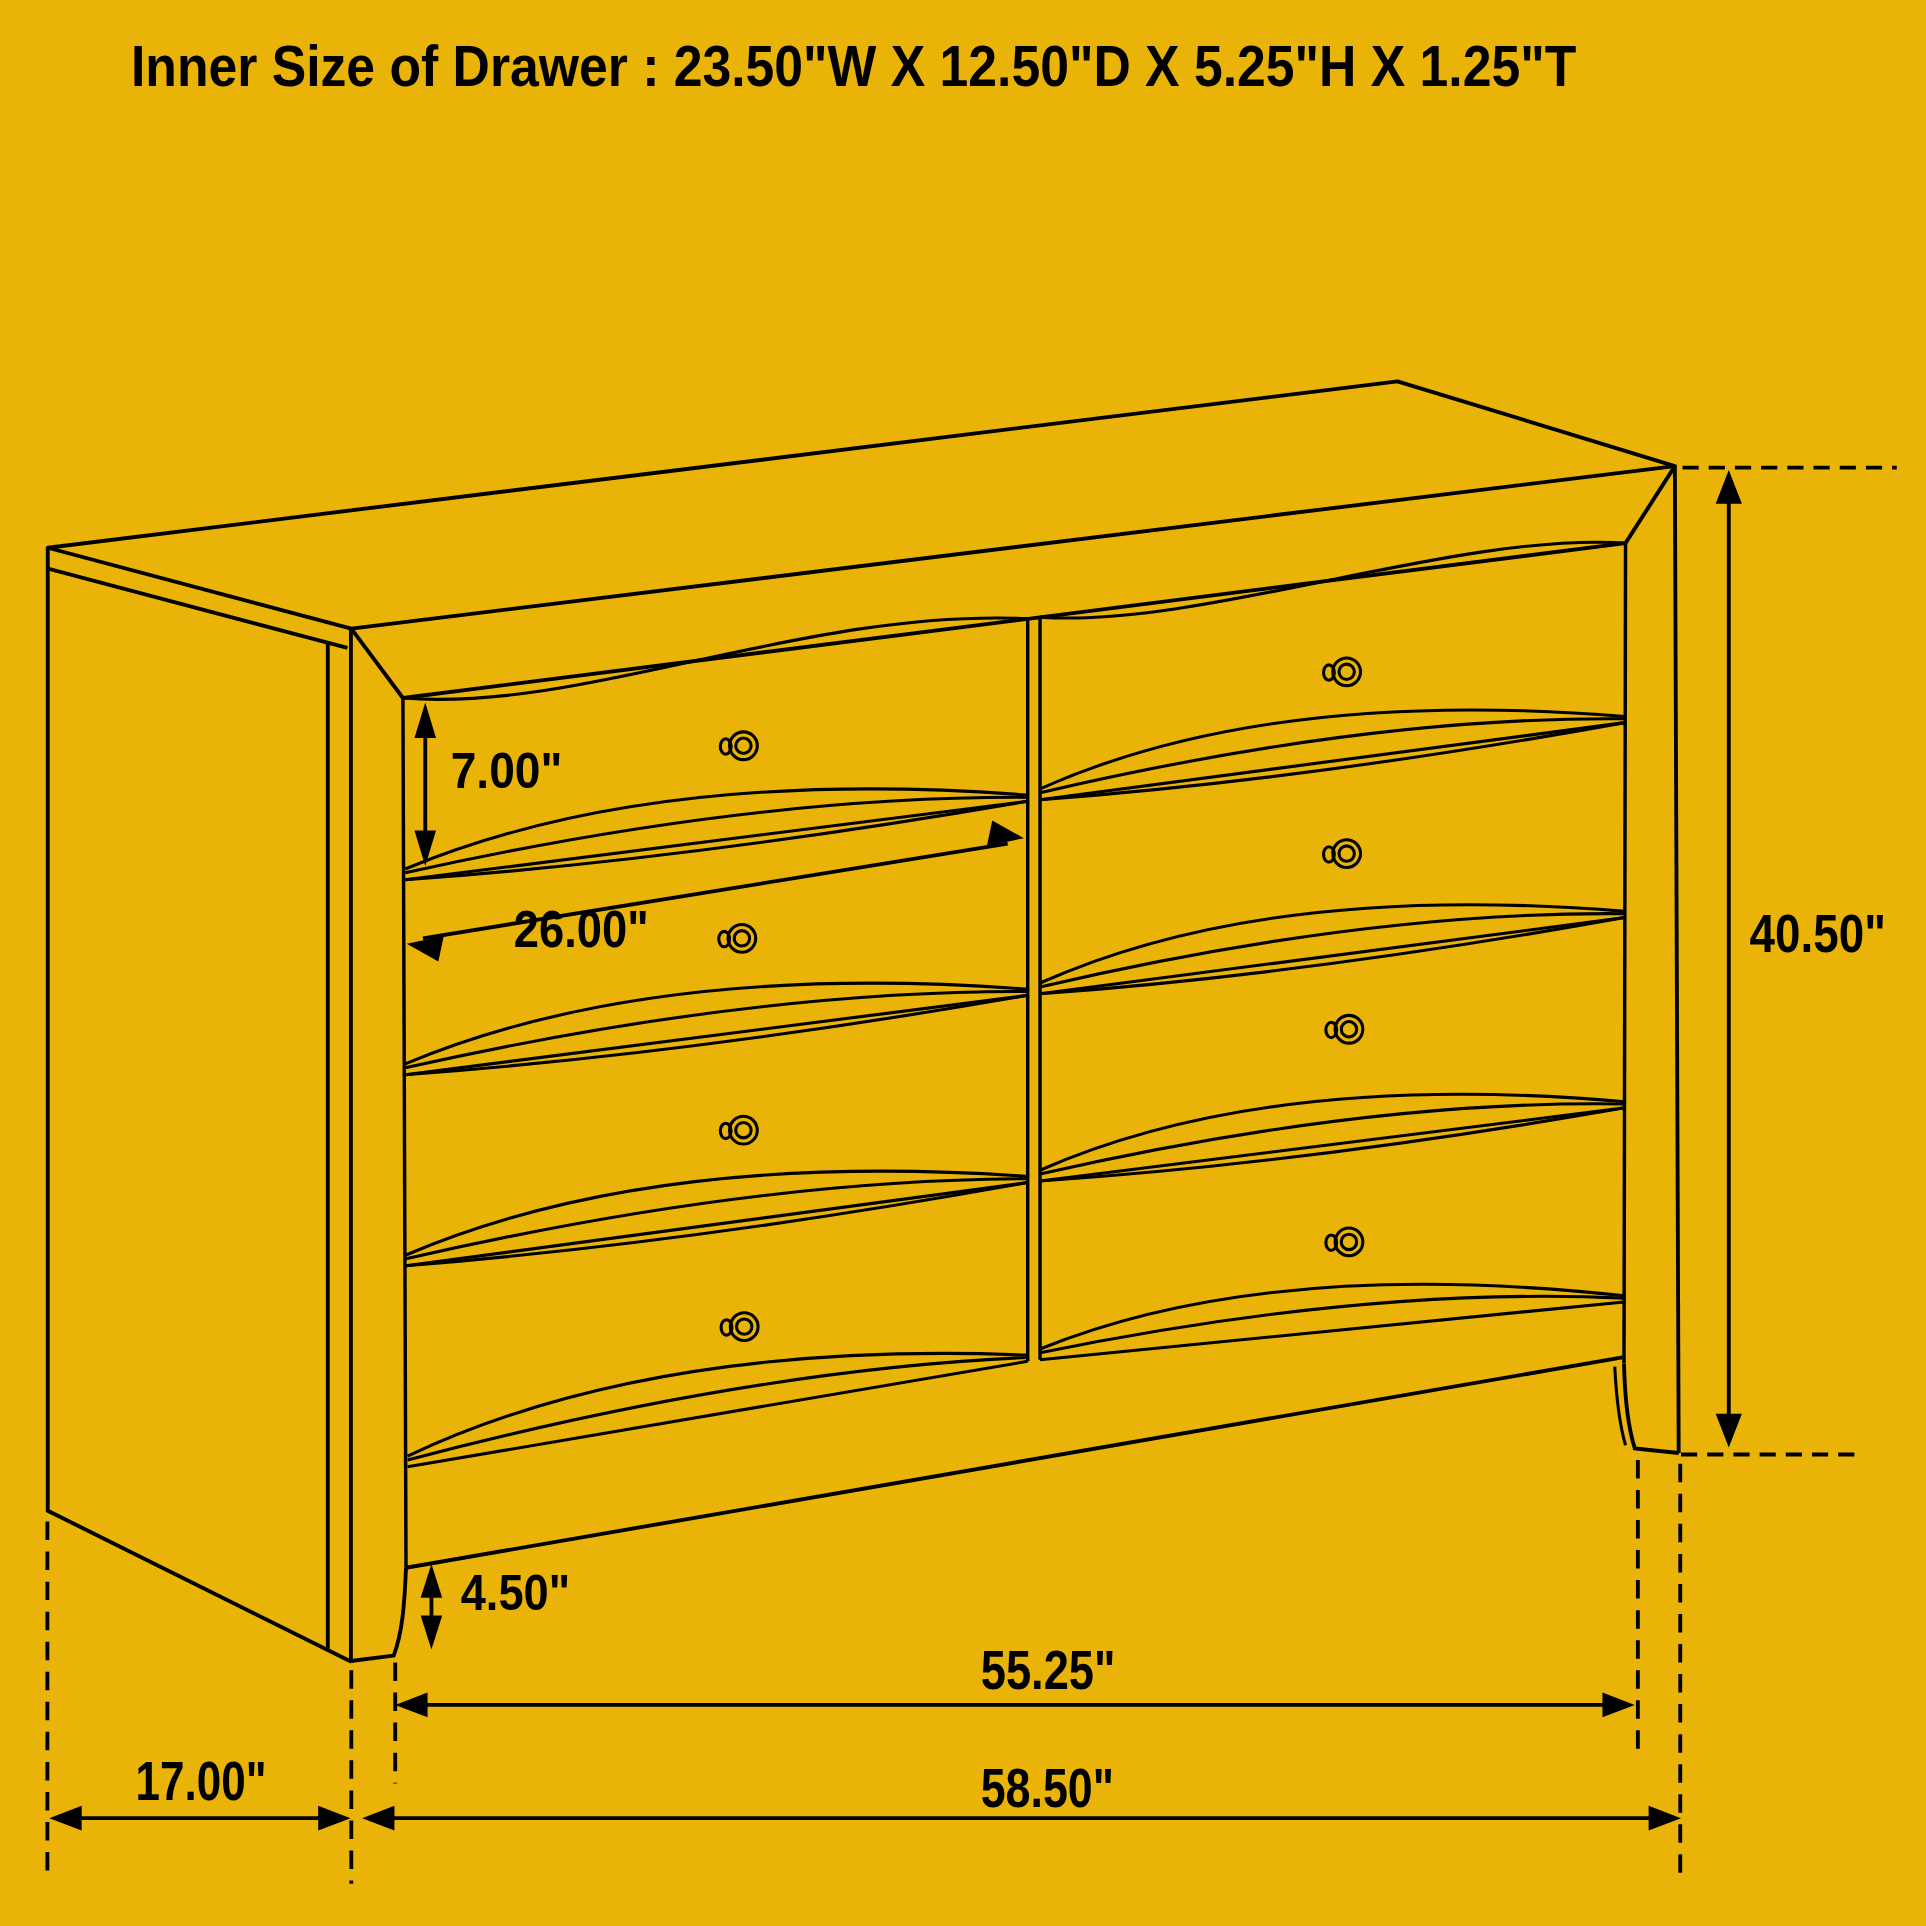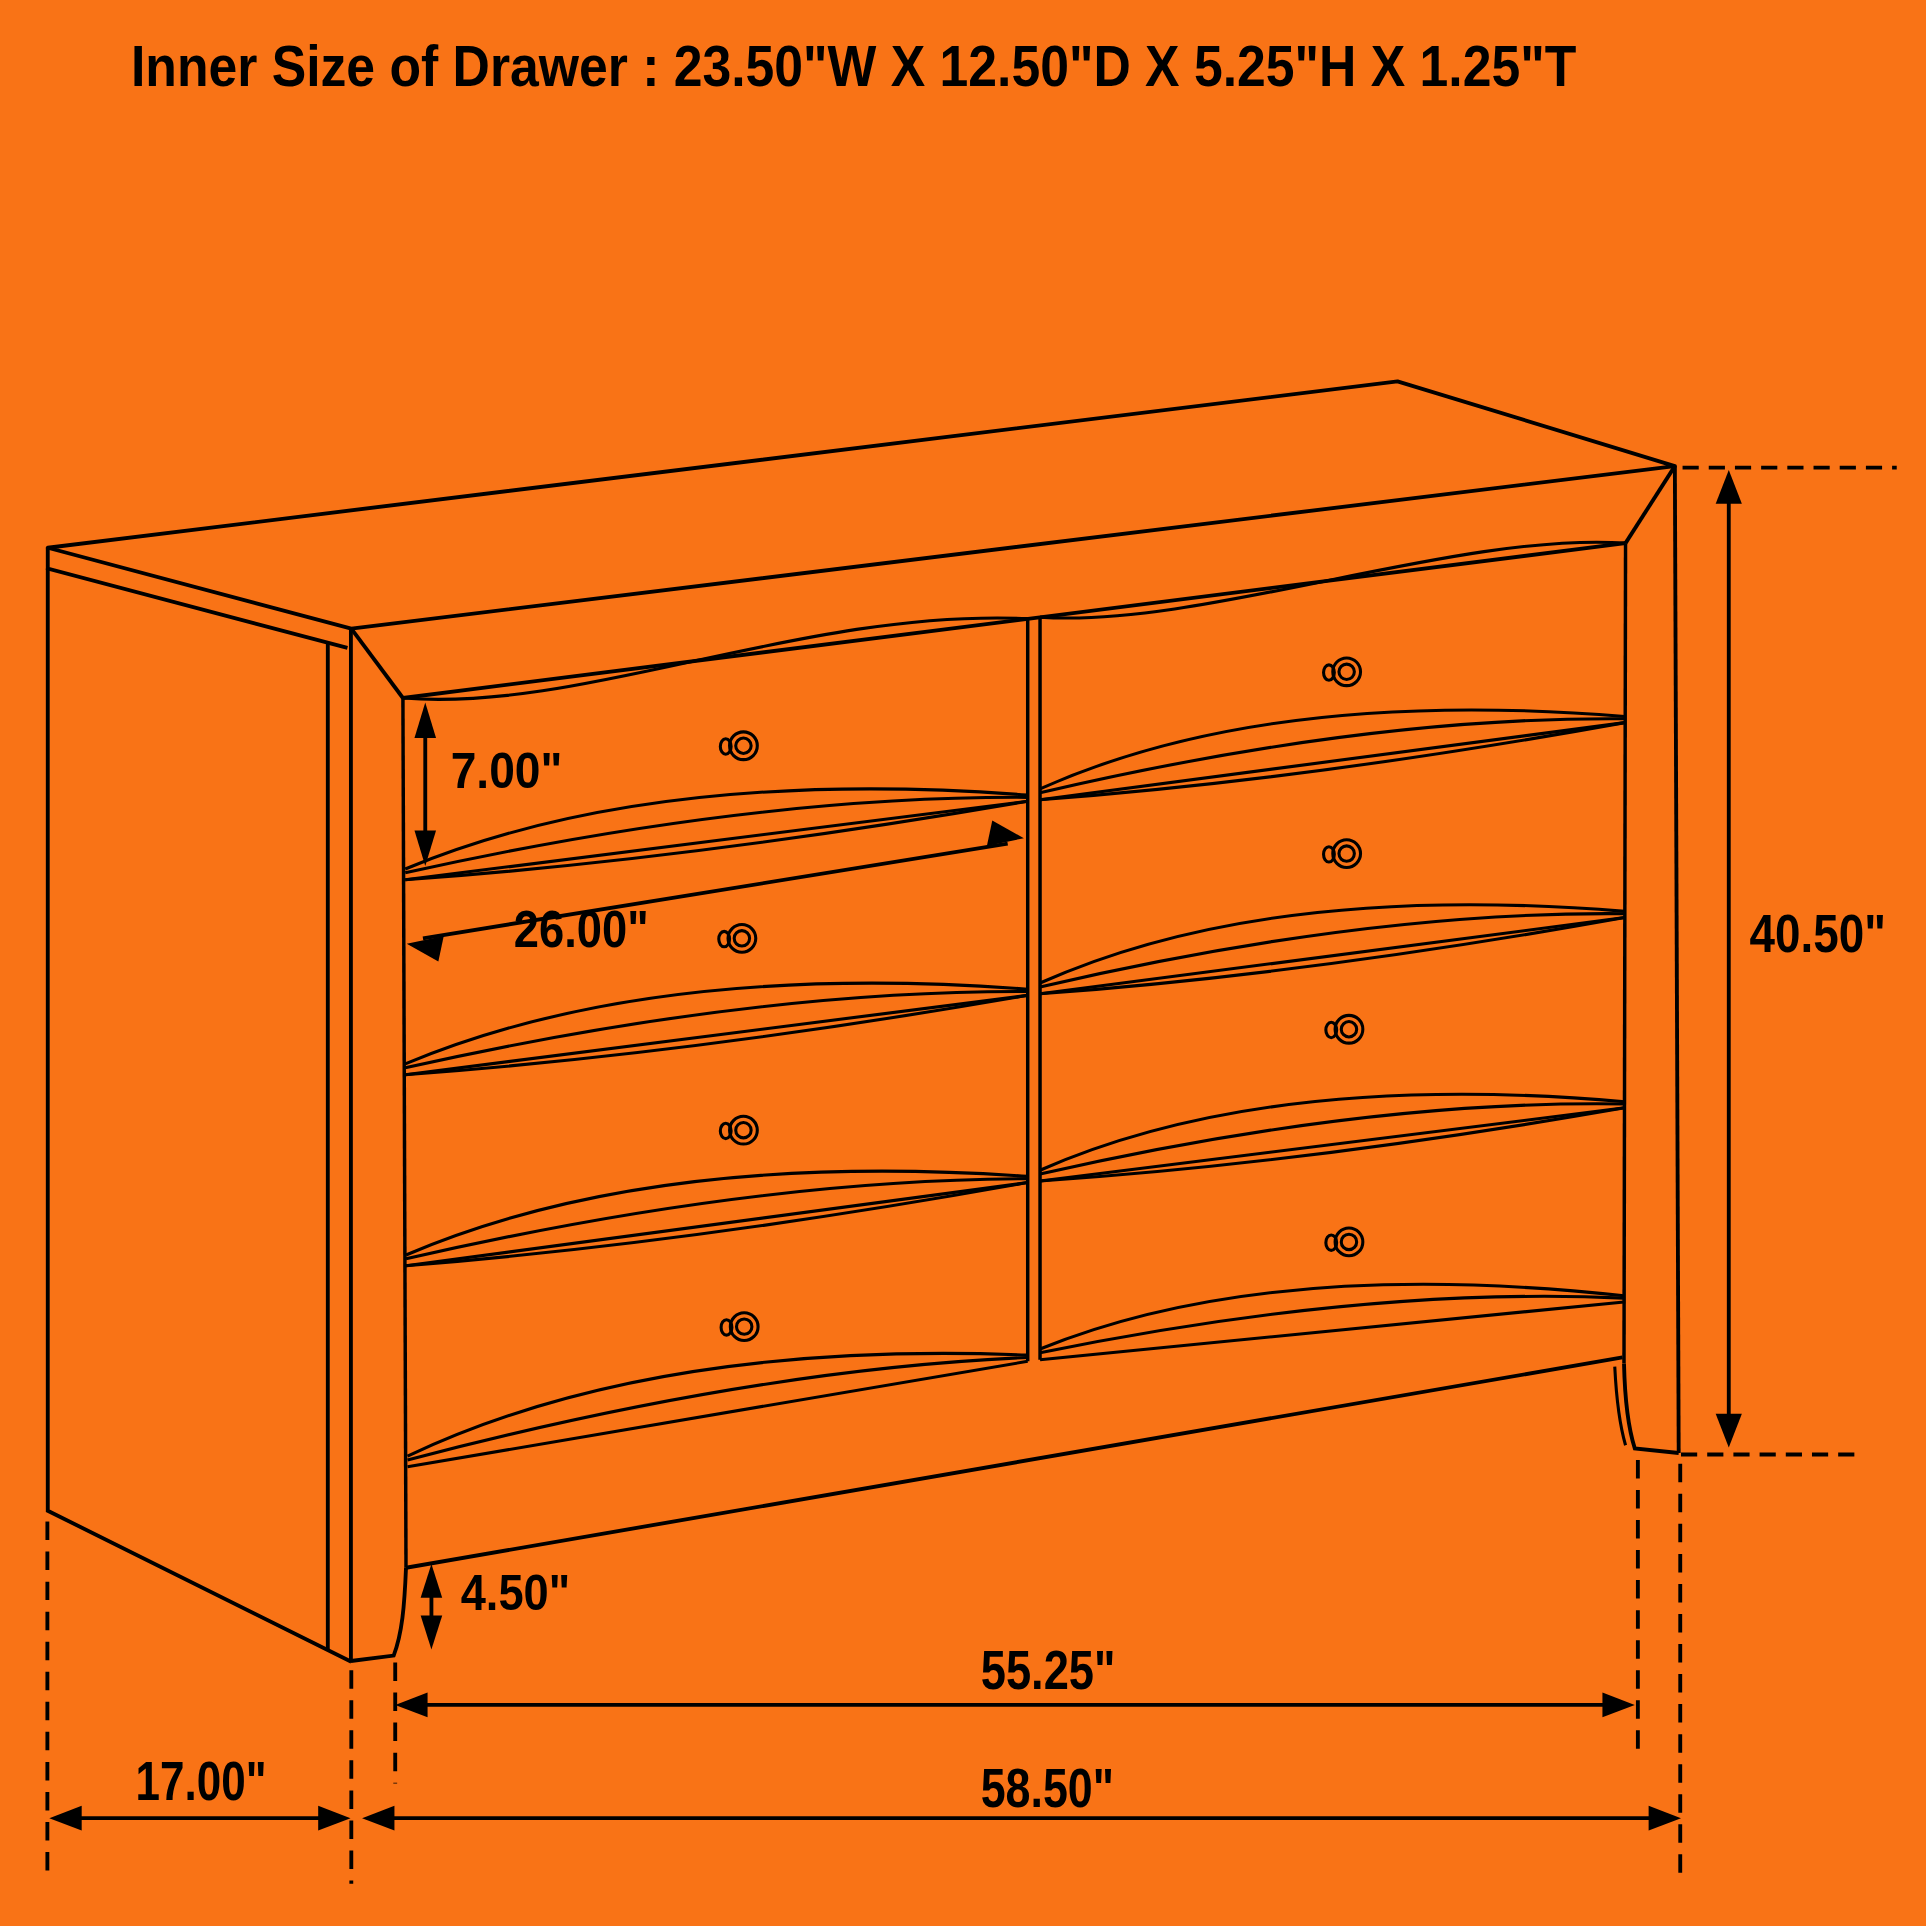--- a/index.html
+++ b/index.html
@@ -1,16 +1,16 @@
 <!DOCTYPE html>
 <html style="font-size:12.3px"><head>
 <meta charset="utf-8">
 <style>
   html,body{margin:0;padding:0;background:#fff;}
-  #page{width:1926px;height:1926px;background:#f97316;position:relative;}
+  #page{width:1926px;height:1926px;background:#eab308;position:relative;}
   svg{display:block;}
   text{font-family:"Liberation Sans", sans-serif;font-weight:bold;fill:#000;}
 </style>
 </head>
 <body>
 <div id="page">
 <svg width="1926" height="1926" viewBox="0 0 2500 2500" fill="none" stroke="#000">
 
   <text x="170" y="111" font-size="74" stroke="none" textLength="1876" lengthAdjust="spacingAndGlyphs">Inner Size of Drawer : 23.50"W X 12.50"D X 5.25"H X 1.25"T</text>
 

